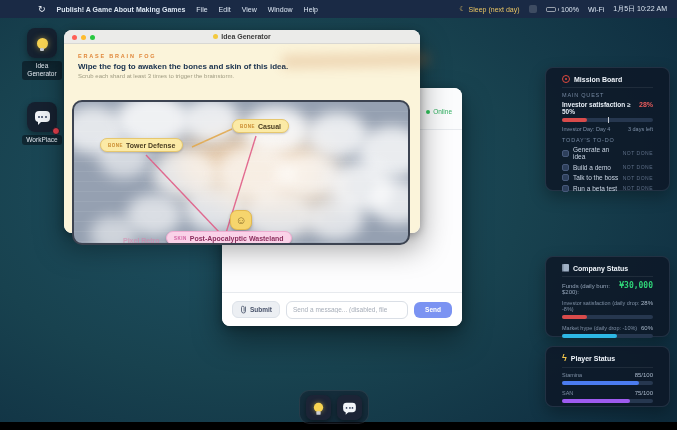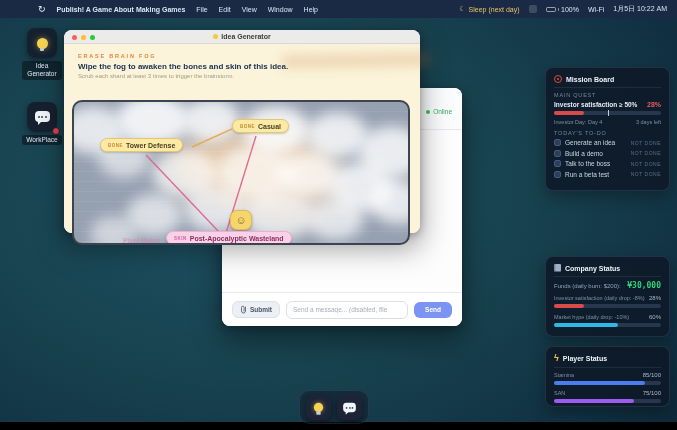--- a/index.html
+++ b/index.html
@@ -89,21 +89,21 @@
   .msg-input { flex:1; height:18px; border:1px solid #dadfe6; border-radius:6px; font-size:6.5px; padding:0 6px;
     color:#6b7380; background:#fff; font-family:inherit; }
   .msg-input::placeholder { color:#a7aeb9; }
   .send-btn { background:#7b93f2; color:#fff; border:none; border-radius:6px; padding:4.5px 11px; font-size:6.5px; font-weight:bold; }
 
   
   .clock { position:absolute; left:543px; top:22px; width:127px; text-align:center; color:#e2ebf4; z-index:5; }
   .clock .time { font-size:23px; font-weight:200; letter-spacing:.5px; line-height:1.1; }
   .clock .date { font-size:7.5px; color:#bccadb; margin-top:1px; }
   .card { position:absolute; left:545px; width:125px; background:rgba(13,23,38,.84); border:1px solid rgba(130,150,180,.18);
-    border-radius:8px; padding:7px 8px; color:#c7d3e3; box-shadow:0 6px 16px rgba(0,0,0,.3); z-index:5; }
+    border-radius:8px; padding:7px 16px; color:#c7d3e3; box-shadow:0 6px 16px rgba(0,0,0,.3); z-index:5; }
   .card-mission { top:67px; height:124px; }
   .card-company { top:256px; height:81px; }
   .card-player { top:346px; height:61px; }
   .card-head { display:flex; align-items:center; gap:4px; font-size:7px; font-weight:bold; color:#eef3f9;
     padding-bottom:4px; border-bottom:1px solid rgba(255,255,255,.08); margin-bottom:4px; }
   .target-ic { width:8px; height:8px; border-radius:50%; border:1.5px solid #e0493f; display:flex; align-items:center; justify-content:center; }
   .target-ic i { width:2.5px; height:2.5px; border-radius:50%; background:#e0493f; }
   .bld-ic { width:7px; height:8px; background:#9fb0c4; border-radius:1px;
     box-shadow:inset 0 -1px 0 rgba(20,30,50,.5), inset 1.5px 0 0 rgba(20,30,50,.25); }
   .bolt-ic { color:#f5c84c; font-size:9px; line-height:1; font-weight:bold; }

